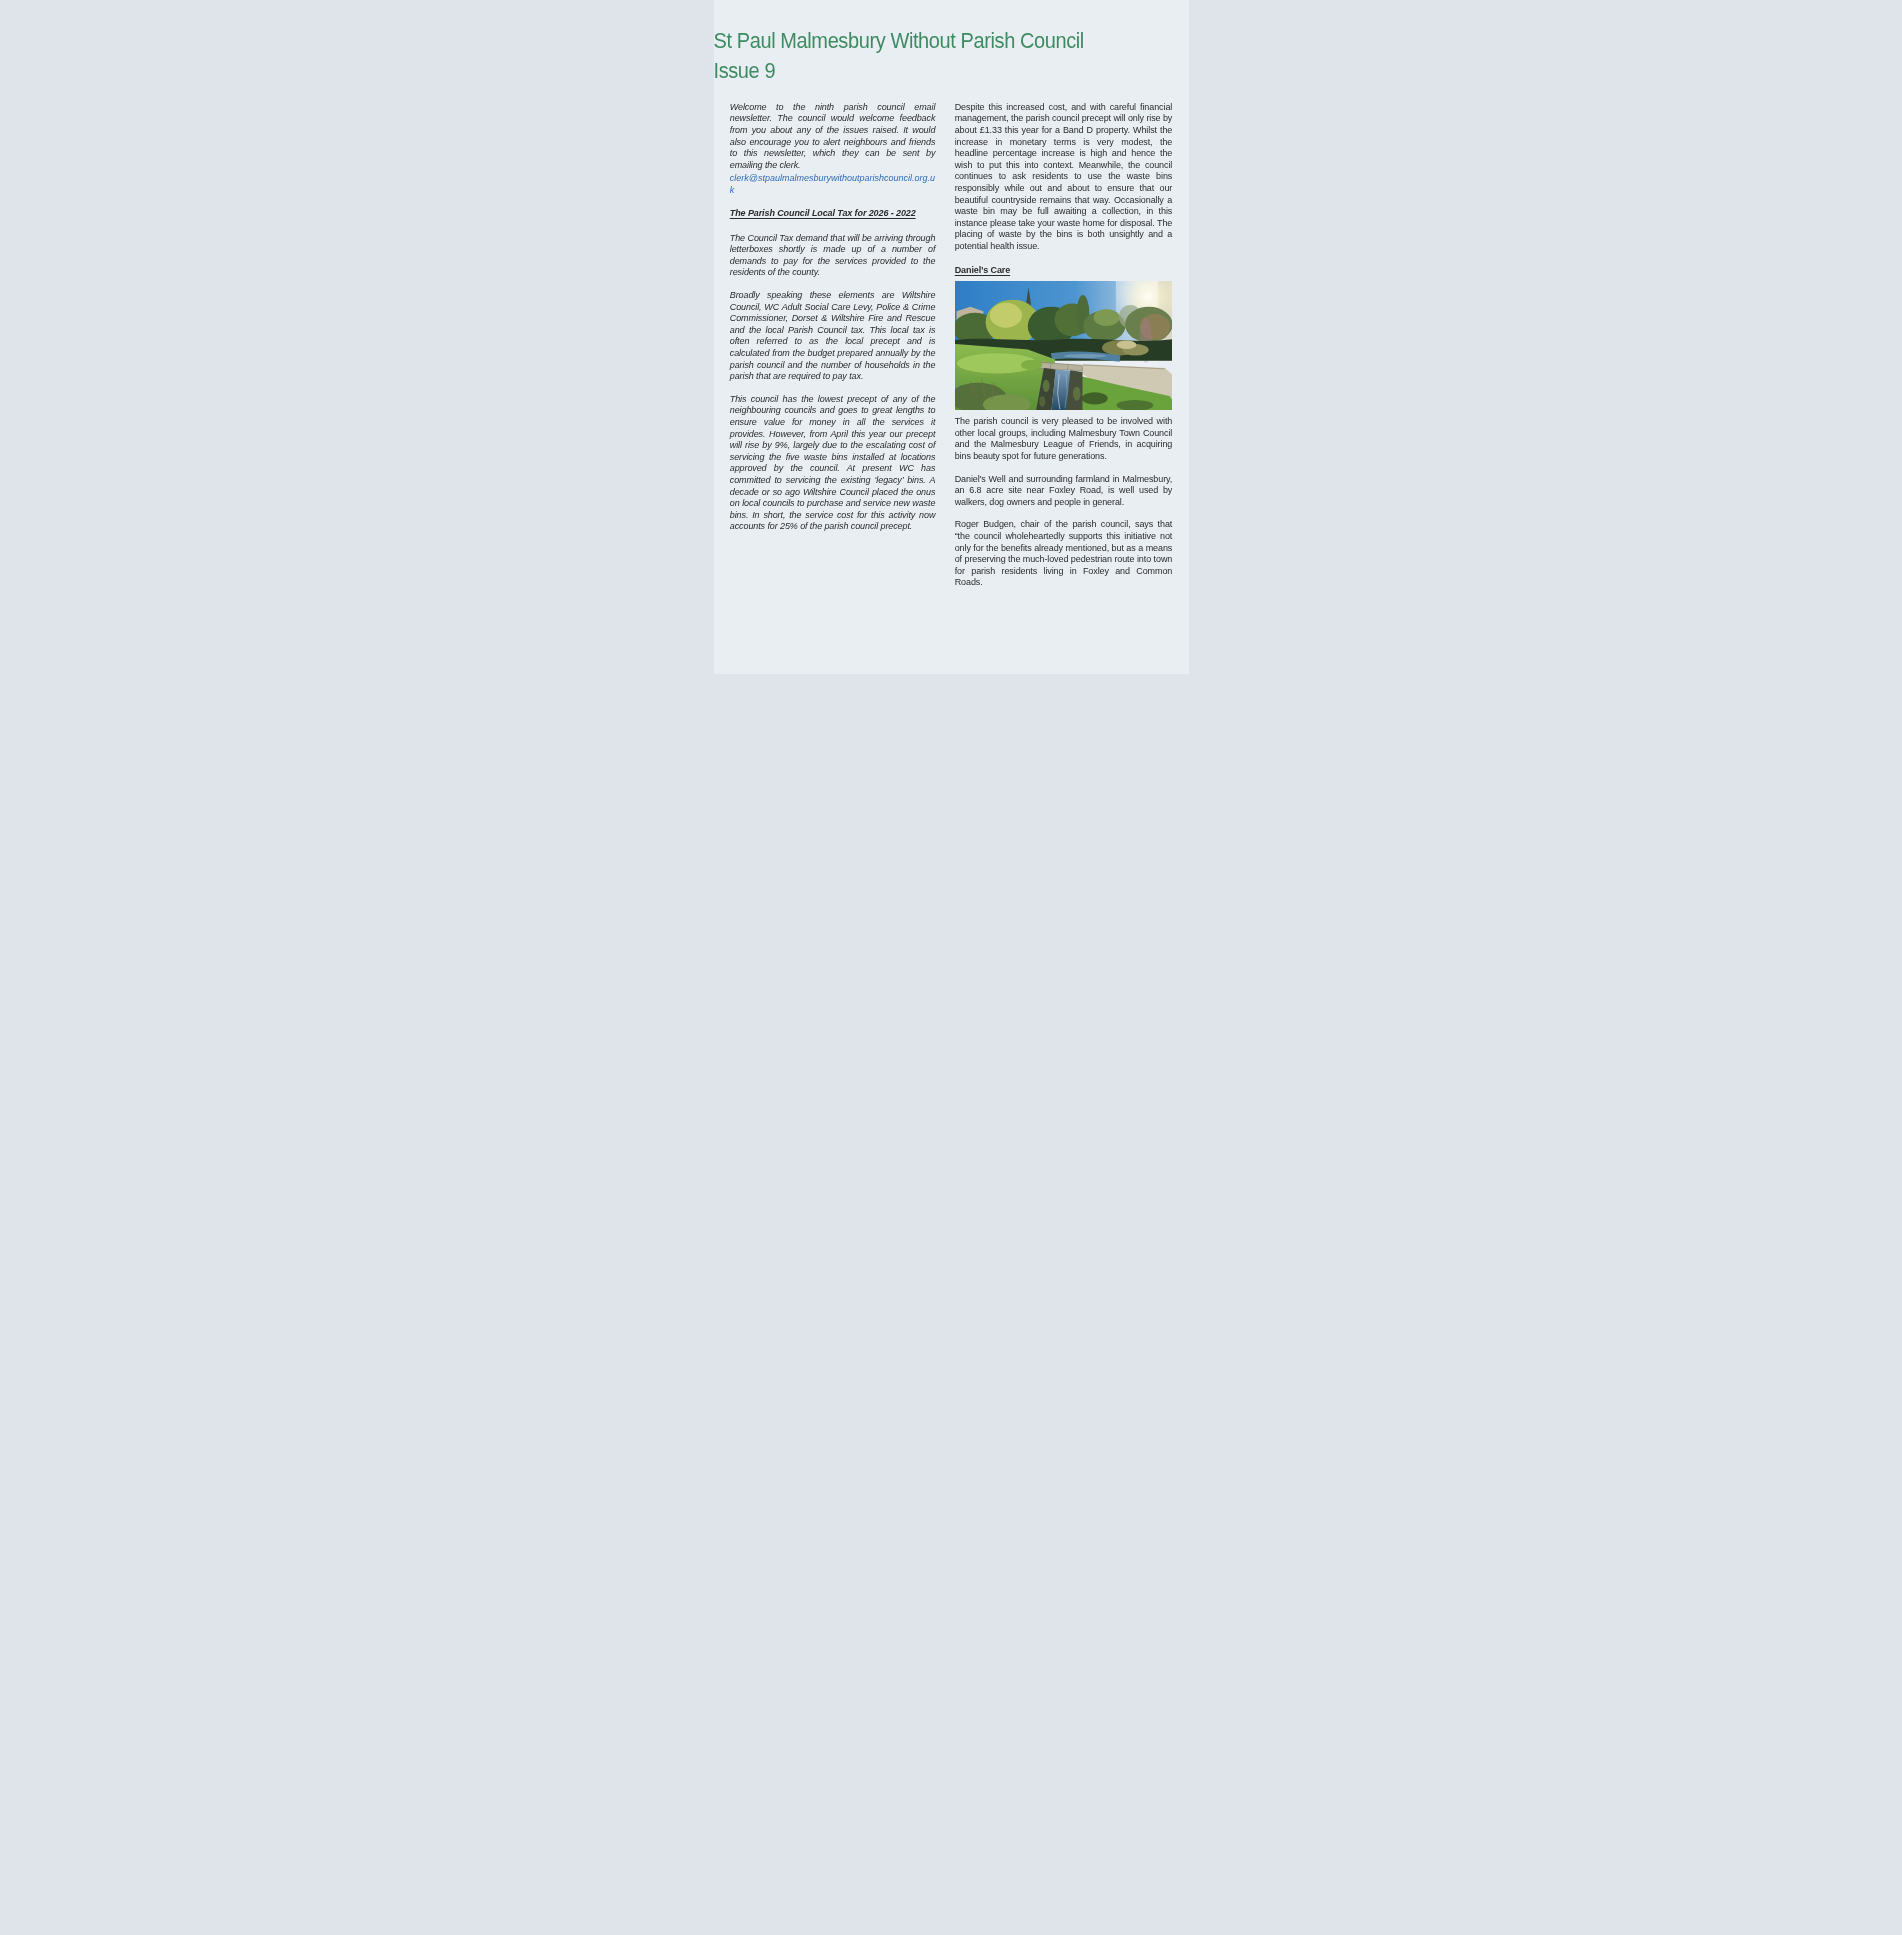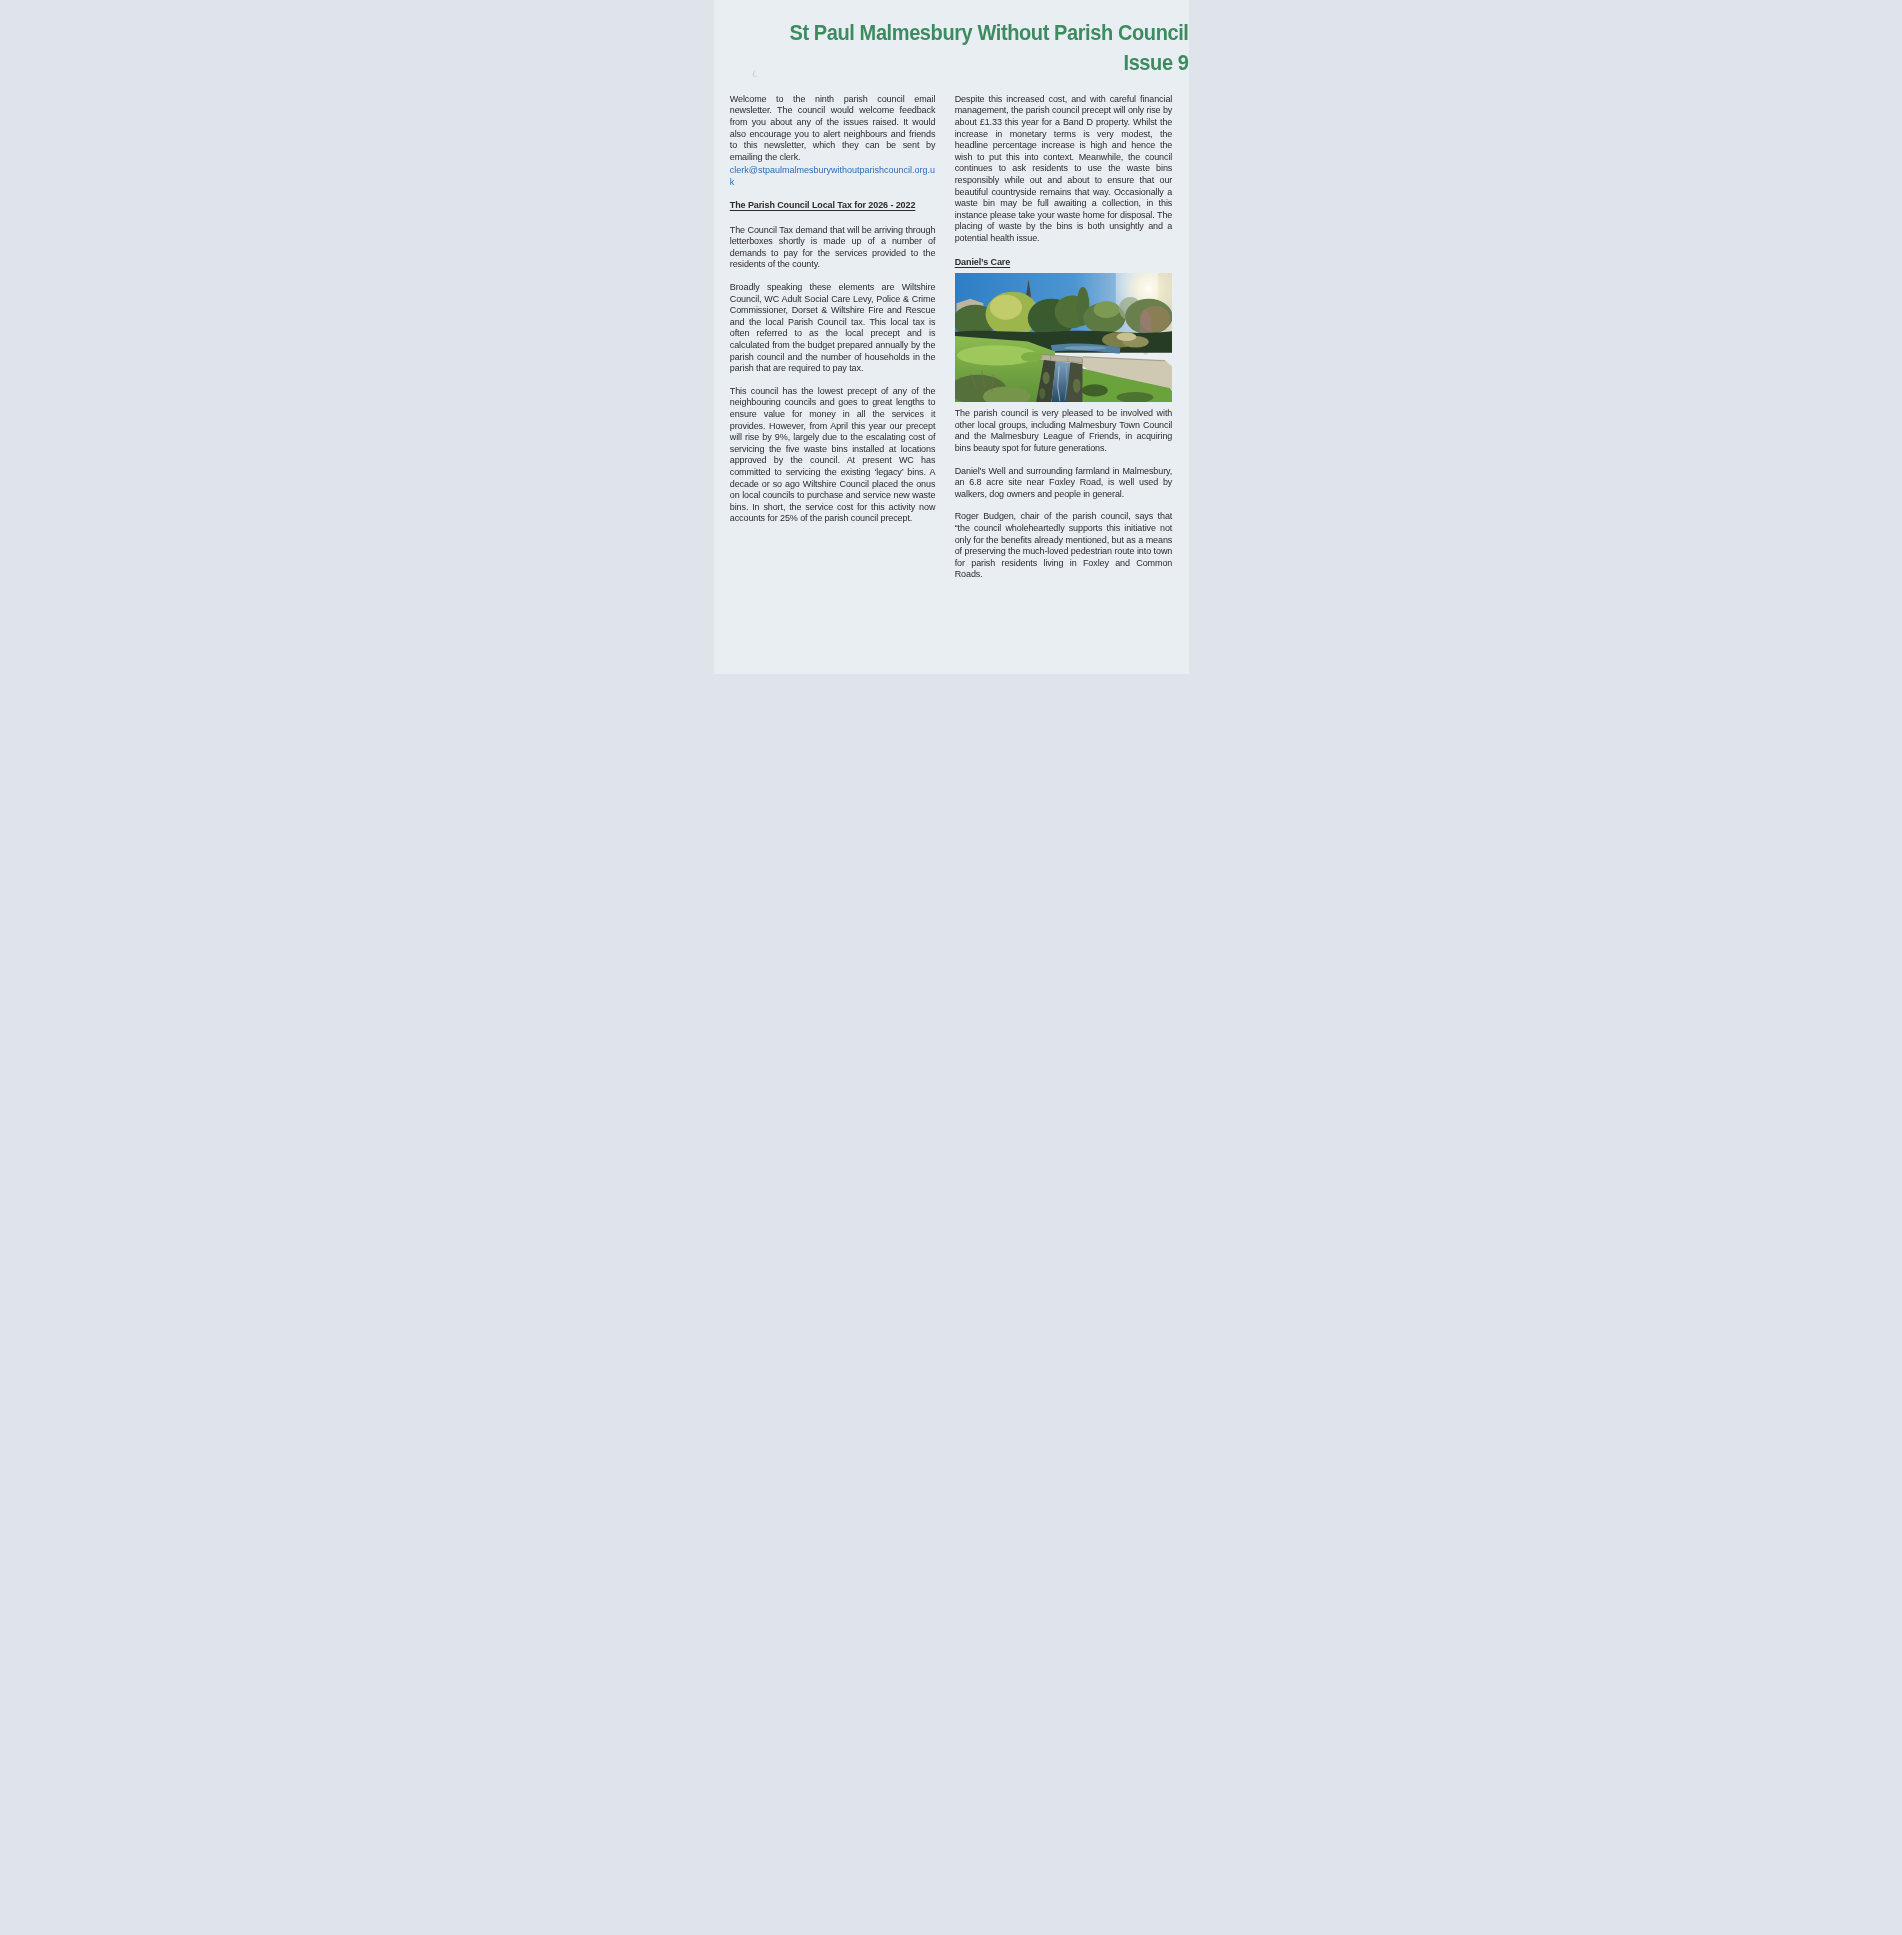--- a/index.html
+++ b/index.html
@@ -13,38 +13,38 @@
     width:475px;height:674px;
     margin:0 auto;
     background:var(--paper);
     position:relative;
     overflow:hidden;
     font-family:"Liberation Sans","DejaVu Sans",sans-serif;
     color:var(--ink);
     box-sizing:border-box;
   }
   .masthead{
-    padding-top:20px;
-    text-align:right;
+    padding-top:28px;
+    text-align:left;
     color:var(--title-green);
-    font-weight:700;
+    font-weight:400;
     letter-spacing:-0.4px;
     line-height:1.38;
   }
   .masthead .title-line{font-size:20px;transform:scaleY(1.06);}
   .masthead .issue-line{font-size:20px;margin-top:2.3px;transform:scaleY(1.06);}
   .columns{
     display:flex;
     gap:19.4px;
     padding:0 16.3px;
     margin-top:16.3px;
     align-items:flex-start;
   }
   .col{box-sizing:border-box;}
-  .col-left{width:206px;}
+  .col-left{width:206px;font-style:italic;}
   .col-right{width:218px;}
   .col p{
     font-size:9px;
     line-height:11.6px;
     text-align:justify;
     margin:0 0 11px 0;
     letter-spacing:-0.1px;
   }
   .section-heading{
     font-size:9px;

